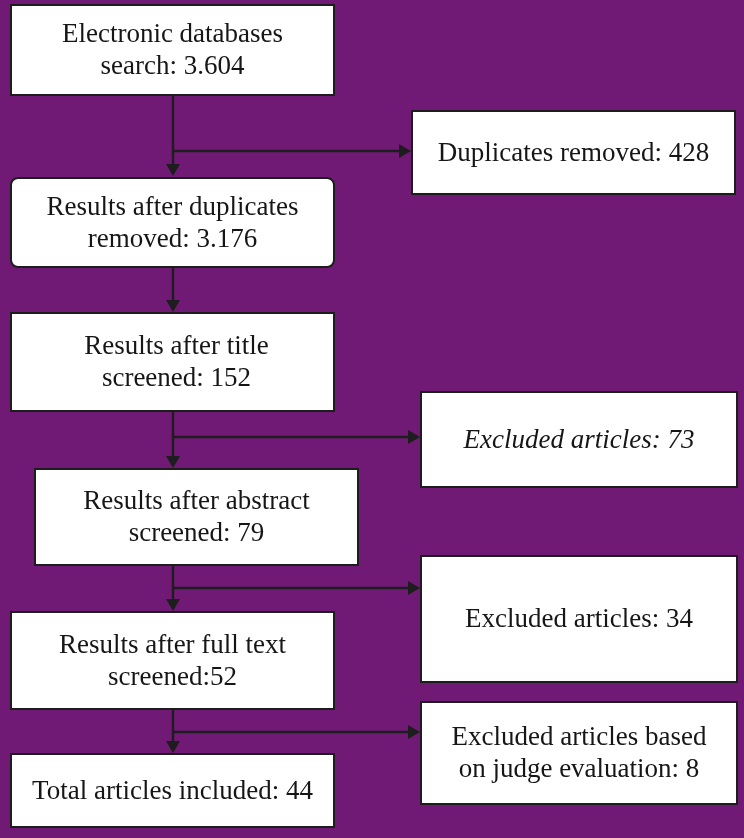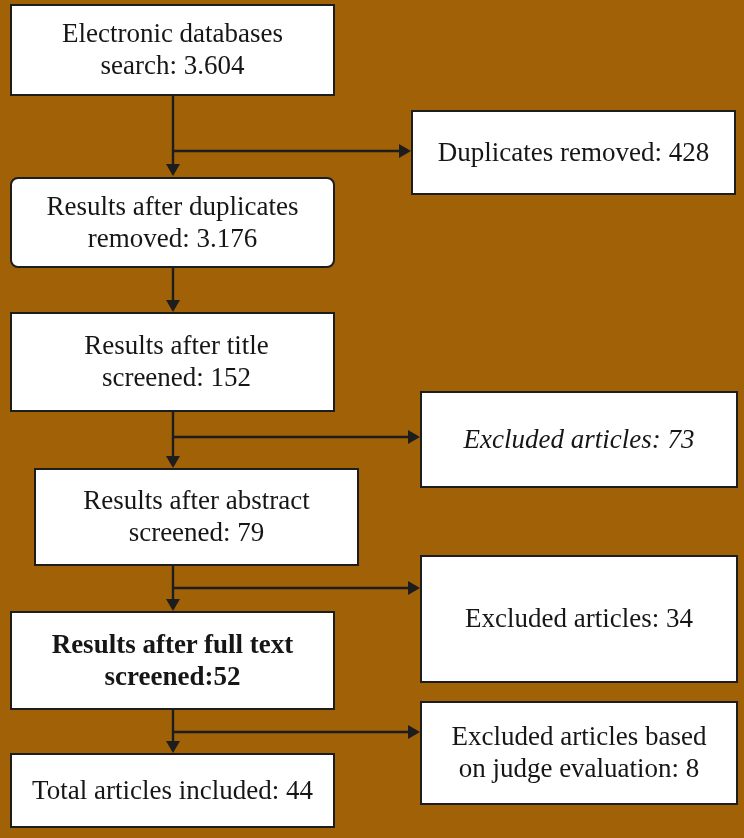--- a/index.html
+++ b/index.html
@@ -4,21 +4,21 @@
 <style>
   html, body {
     margin: 0;
     padding: 0;
     background: #ffffff;
   }
   #canvas {
     position: relative;
     width: 744px;
     height: 838px;
-    background: #a16207;
+    background: #701a75;
     font-family: "Liberation Serif", "DejaVu Serif", serif;
     overflow: hidden;
   }
   .box {
     position: absolute;
     box-sizing: border-box;
     border: 2.5px solid #1d1d1d;
     background: #ffffff;
     display: flex;
     flex-direction: column;
@@ -30,21 +30,21 @@
     line-height: 1.18;
   }
   .box .line {
     white-space: nowrap;
   }
   
   #box-electronic       { left: 10px;  top: 4px;   width: 325px; height: 92px;  }
   #box-after-duplicates { left: 10px;  top: 177px; width: 325px; height: 91px; border-radius: 8px;  }
   #box-after-title      { left: 10px;  top: 312px; width: 325px; height: 100px; padding-left: 8px; }
   #box-after-abstract   { left: 10px;  top: 468px; width: 325px; height: 98px; margin-left: 24px;  }
-  #box-after-fulltext   { left: 10px;  top: 611px; width: 325px; height: 99px; font-weight: bold;  }
+  #box-after-fulltext   { left: 10px;  top: 611px; width: 325px; height: 99px;  }
   #box-total-included   { left: 10px;  top: 753px; width: 325px; height: 75px;  }
   
   #box-duplicates-removed { left: 411px; top: 110px; width: 325px; height: 85px;  }
   #box-excluded-title     { left: 420px; top: 391px; width: 318px; height: 97px; font-style: italic;  }
   #box-excluded-abstract  { left: 420px; top: 555px; width: 318px; height: 128px; }
   #box-excluded-judge     { left: 420px; top: 701px; width: 318px; height: 104px; }
   #connectors {
     position: absolute;
     left: 0;
     top: 0;

